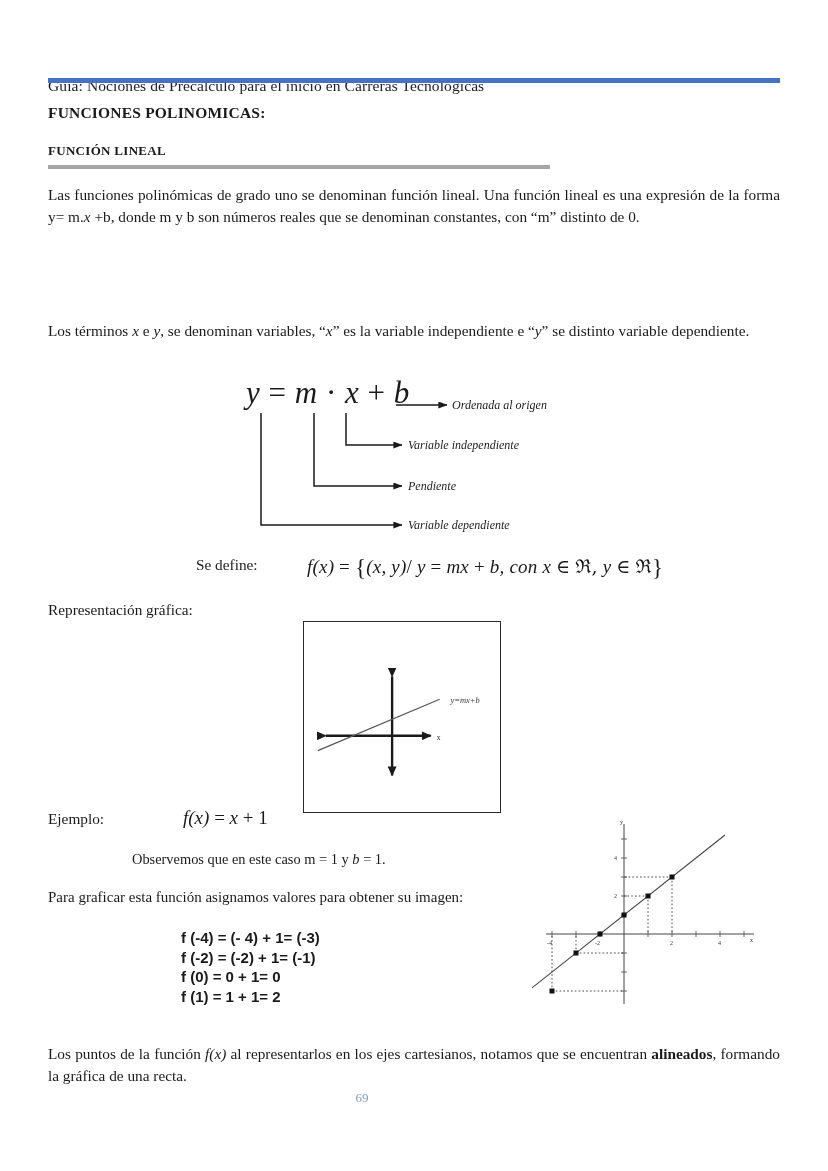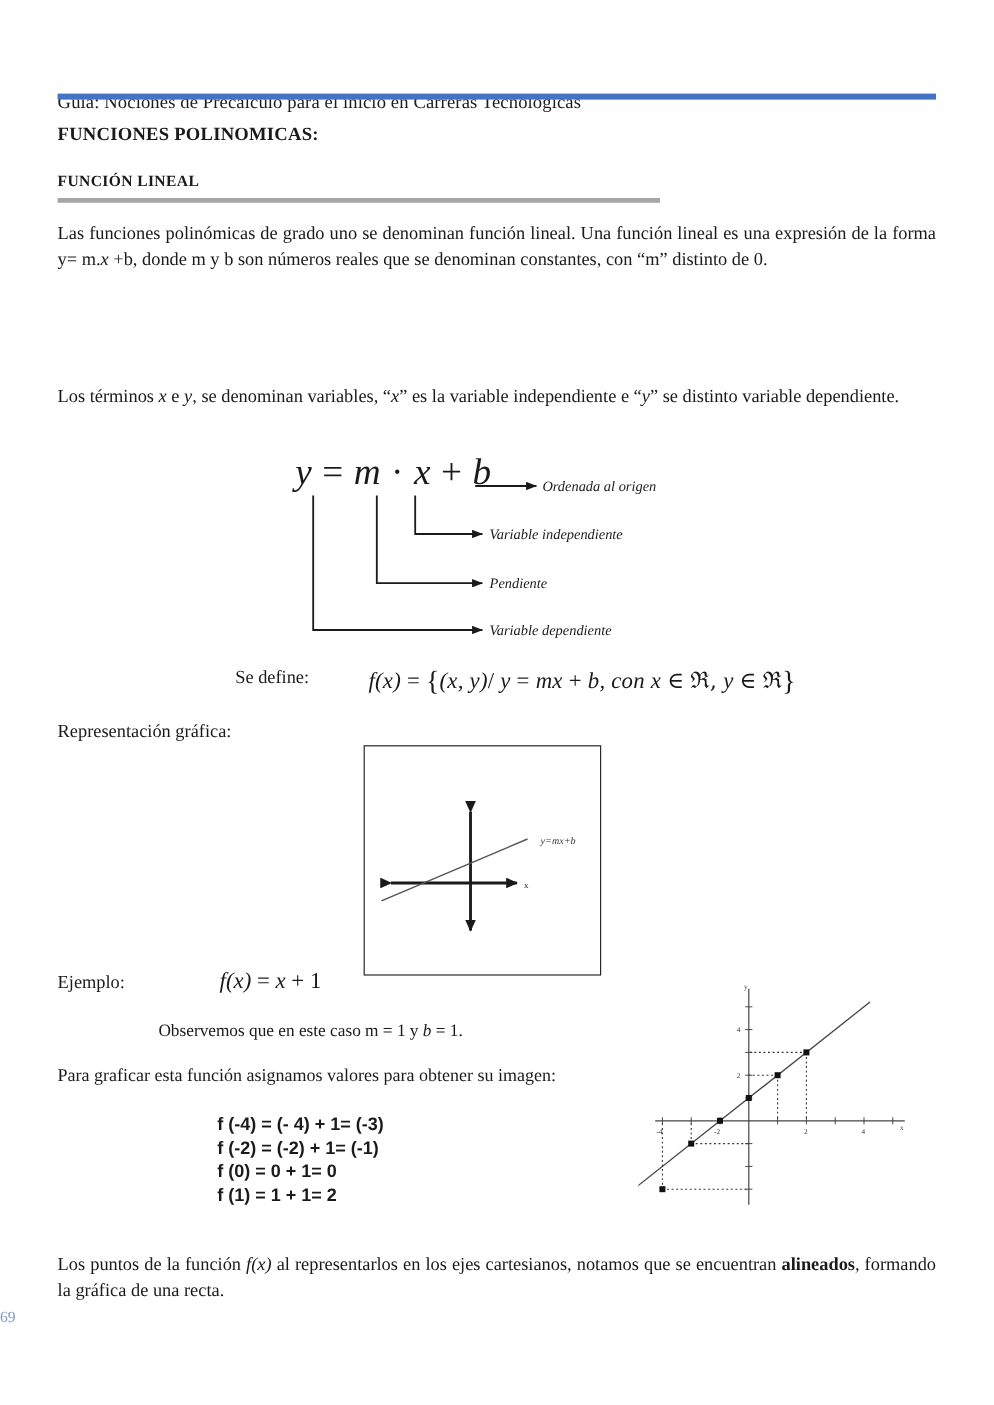--- a/index.html
+++ b/index.html
@@ -222,21 +222,21 @@
     line-height: 21.5px;
     text-align: justify;
   }
   .closing b { font-weight: bold; }
   .closing .fx { font-style: italic; }
   .pageno {
     position: absolute;
     left: 0;
     top: 1090px;
     width: 724px;
-    text-align: left;
+    text-align: center;
     font-size: 13px;
     color: #7c9cc4;
   }
 </style>
 </head>
 <body>
 
 <div class="page">
 
   <div class="header">Guia: Nociones de Precálculo para el inicio en Carreras Tecnológicas</div>

